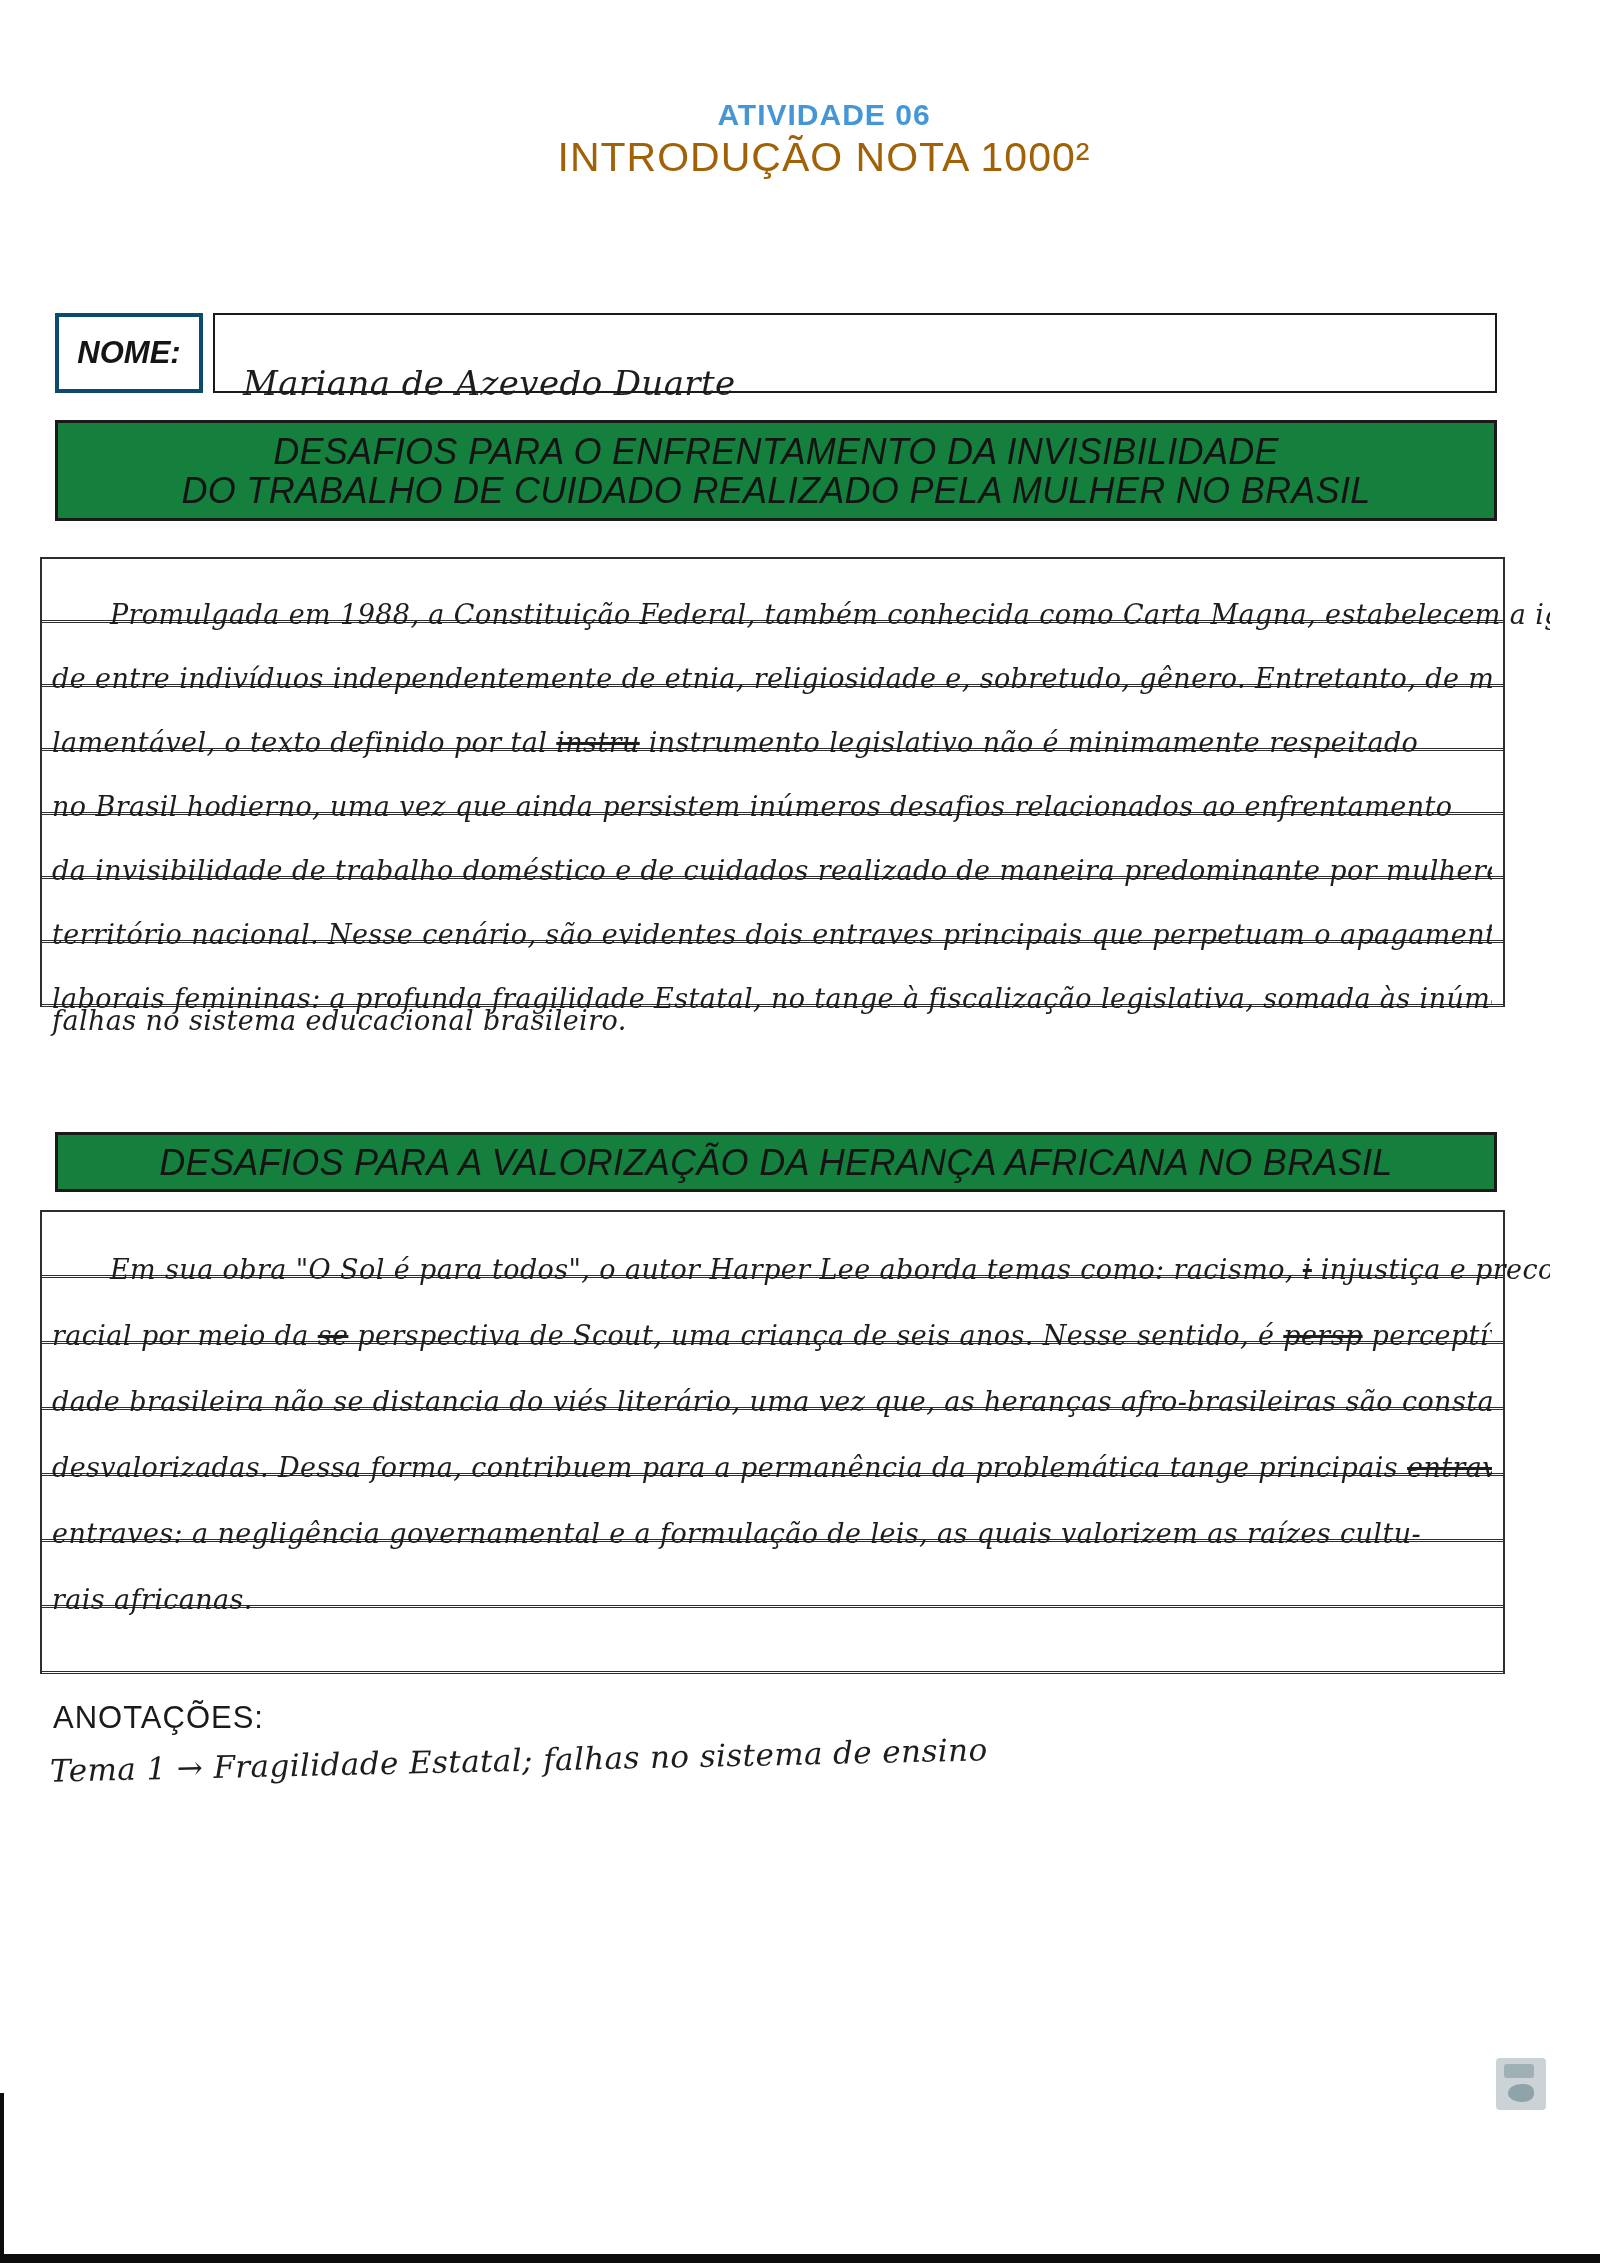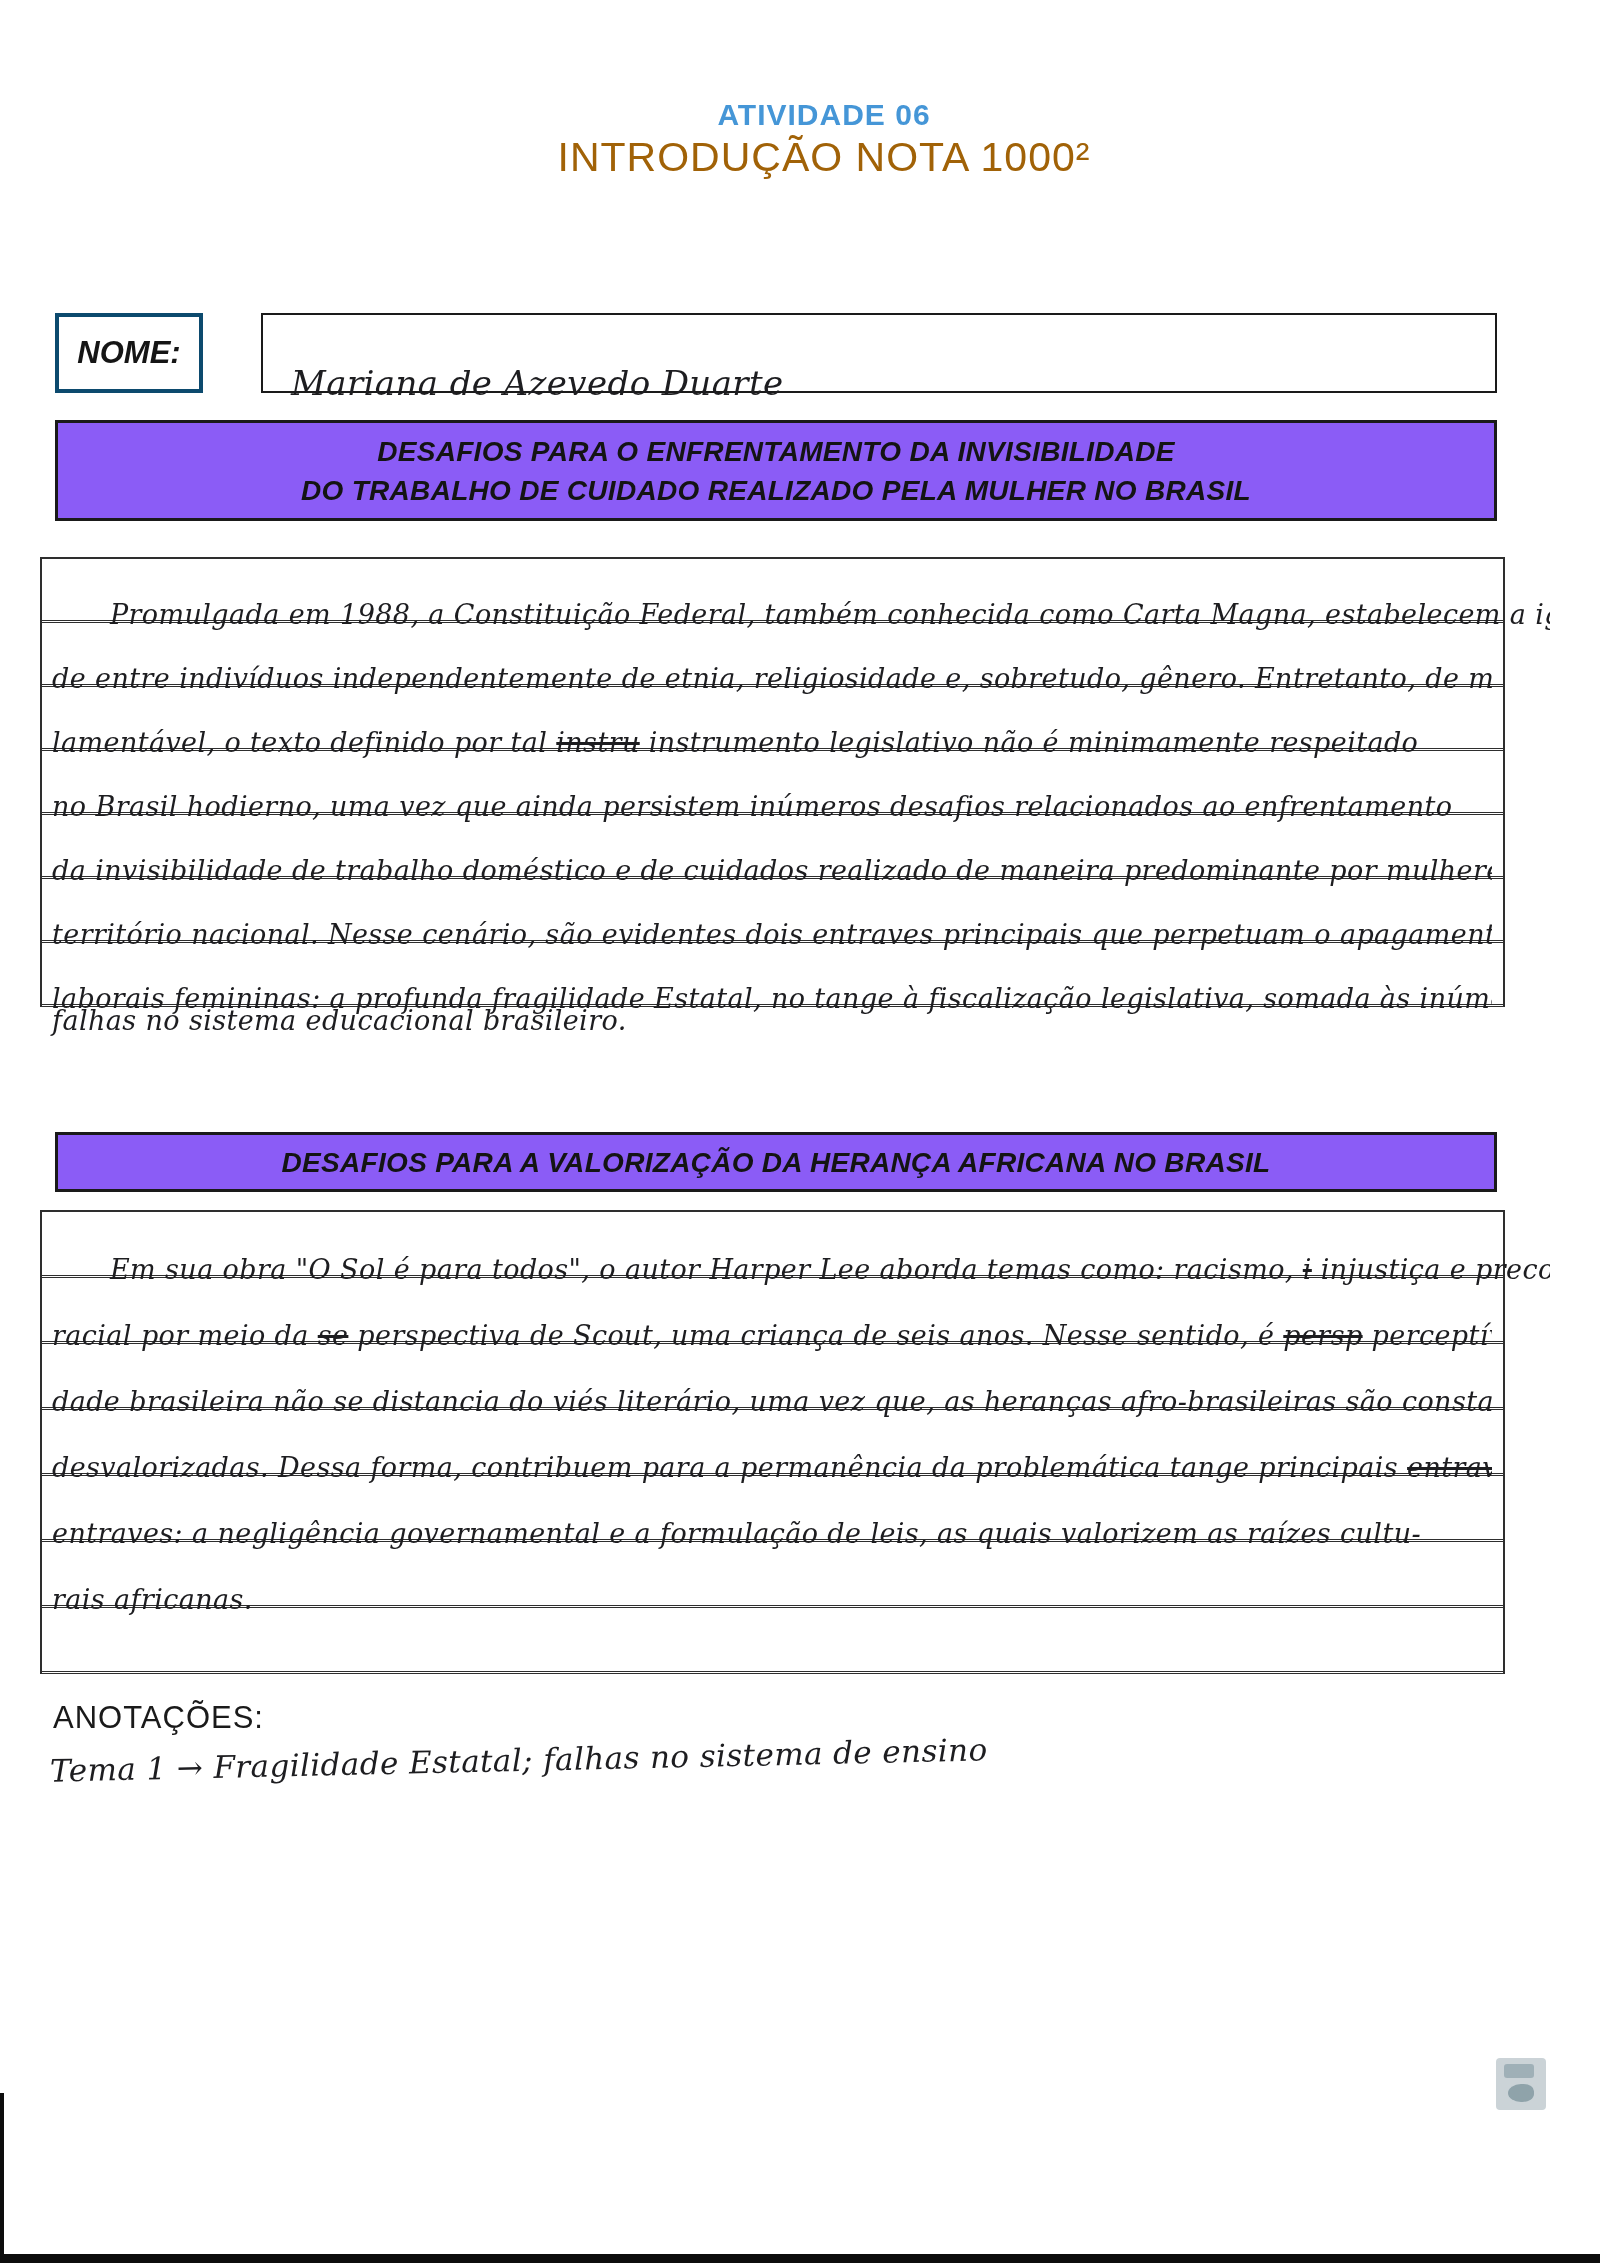--- a/index.html
+++ b/index.html
@@ -17,31 +17,31 @@
     font-weight:normal;font-size:41px;letter-spacing:1px;color:#a16207;
   }
   
   .name-row{position:absolute;top:313px;left:55px;width:1442px;height:80px;display:flex;gap:10px;}
   .name-label-box{
     width:148px;height:100%;border:4px solid #0c4a6e;box-sizing:border-box;
     display:flex;align-items:center;justify-content:center;
     font-weight:bold;font-style:italic;font-size:31px;color:#151515;background:#fff;
   }
   .name-value-box{
-    flex:1;height:100%;border:2px solid #1a1a1a;box-sizing:border-box;background:#fff;position:relative;margin-left:48px;
+    flex:1;height:100%;border:2px solid #1a1a1a;box-sizing:border-box;background:#fff;position:relative;
   }
   .name-value-box .hw{
     position:absolute;left:28px;bottom:-12px;font-size:34px;white-space:nowrap;
   }
   
   .prompt-box{
-    position:absolute;left:55px;width:1442px;background:#8b5cf6;
+    position:absolute;left:55px;width:1442px;background:#15803d;
     border:3px solid #1a1a1a;box-sizing:border-box;
     display:flex;flex-direction:column;align-items:center;justify-content:center;
-    font-weight:bold;font-style:italic;font-size:28px;color:#141414;letter-spacing:.3px;
+    font-weight:normal;font-style:italic;font-size:36px;color:#141414;letter-spacing:.3px;
     text-align:center;line-height:39px;
   }
   .prompt-box.box1{top:420px;height:101px;}
   .prompt-box.box2{top:1132px;height:60px;}
   
   .essay{
     position:absolute;left:40px;width:1465px;box-sizing:border-box;
     border-left:2px solid #2e2e2e;border-right:2px solid #2e2e2e;border-top:2px solid #2e2e2e;
     background:#fff;
   }

